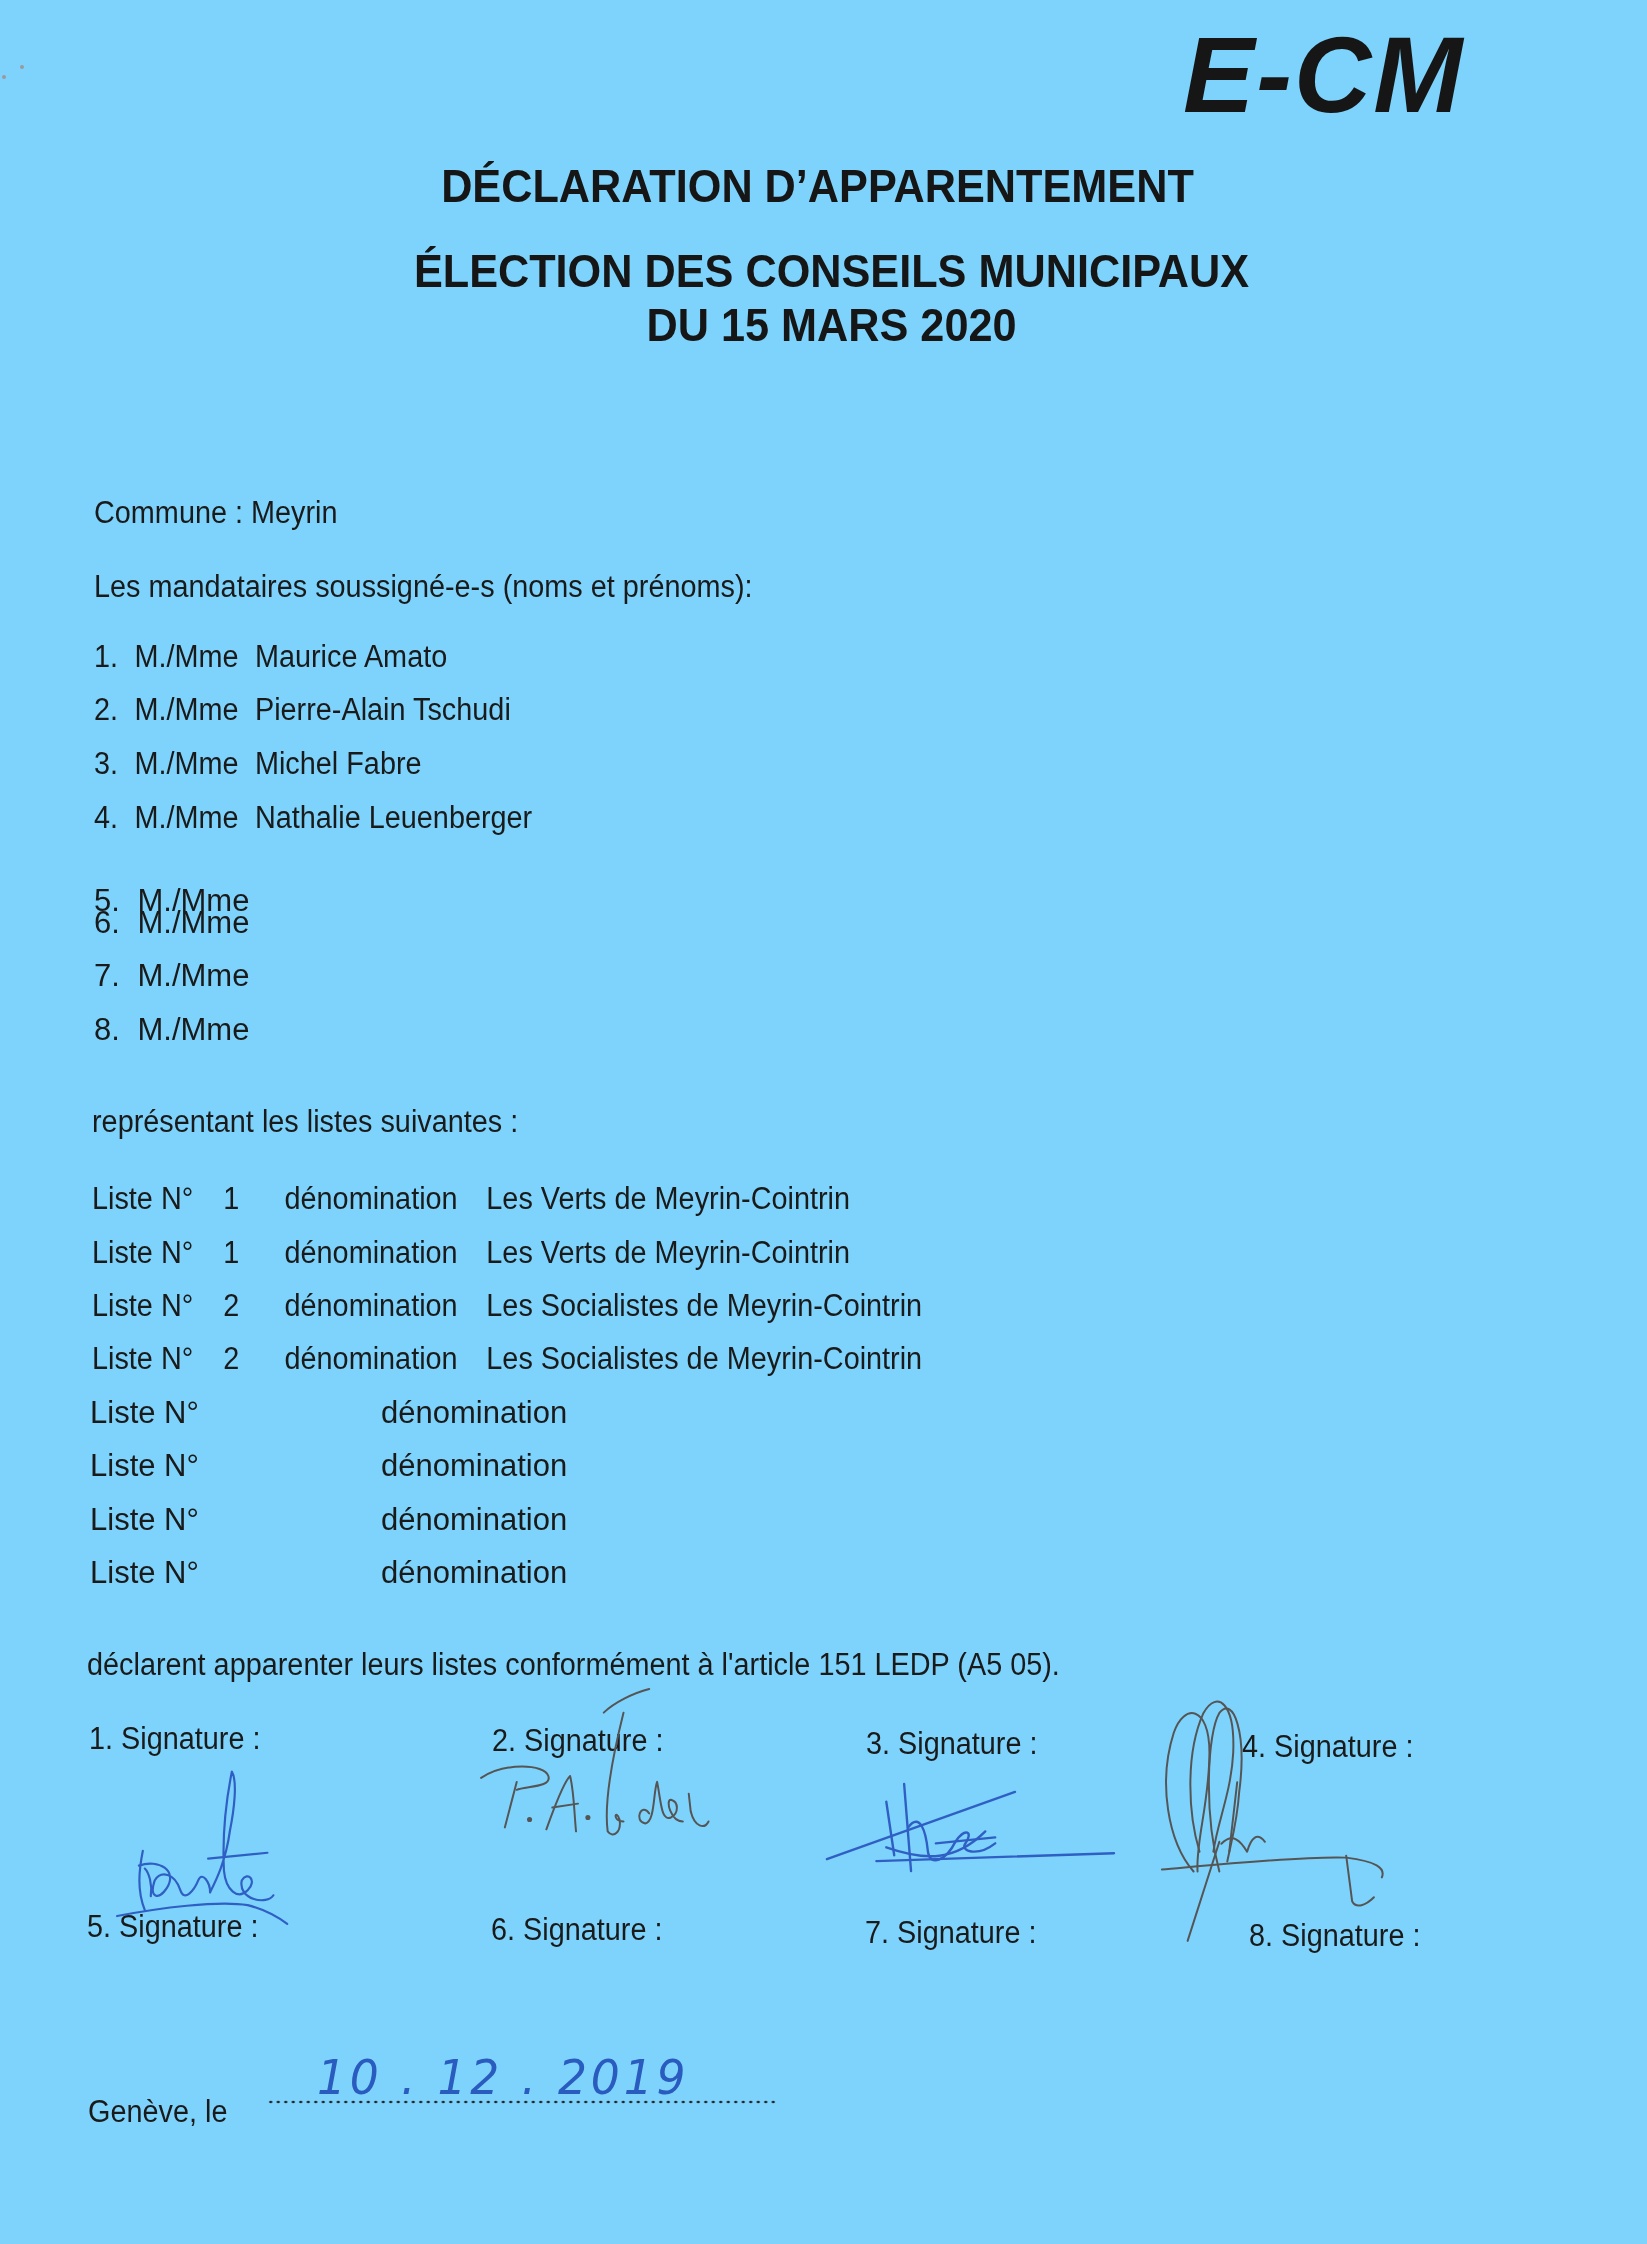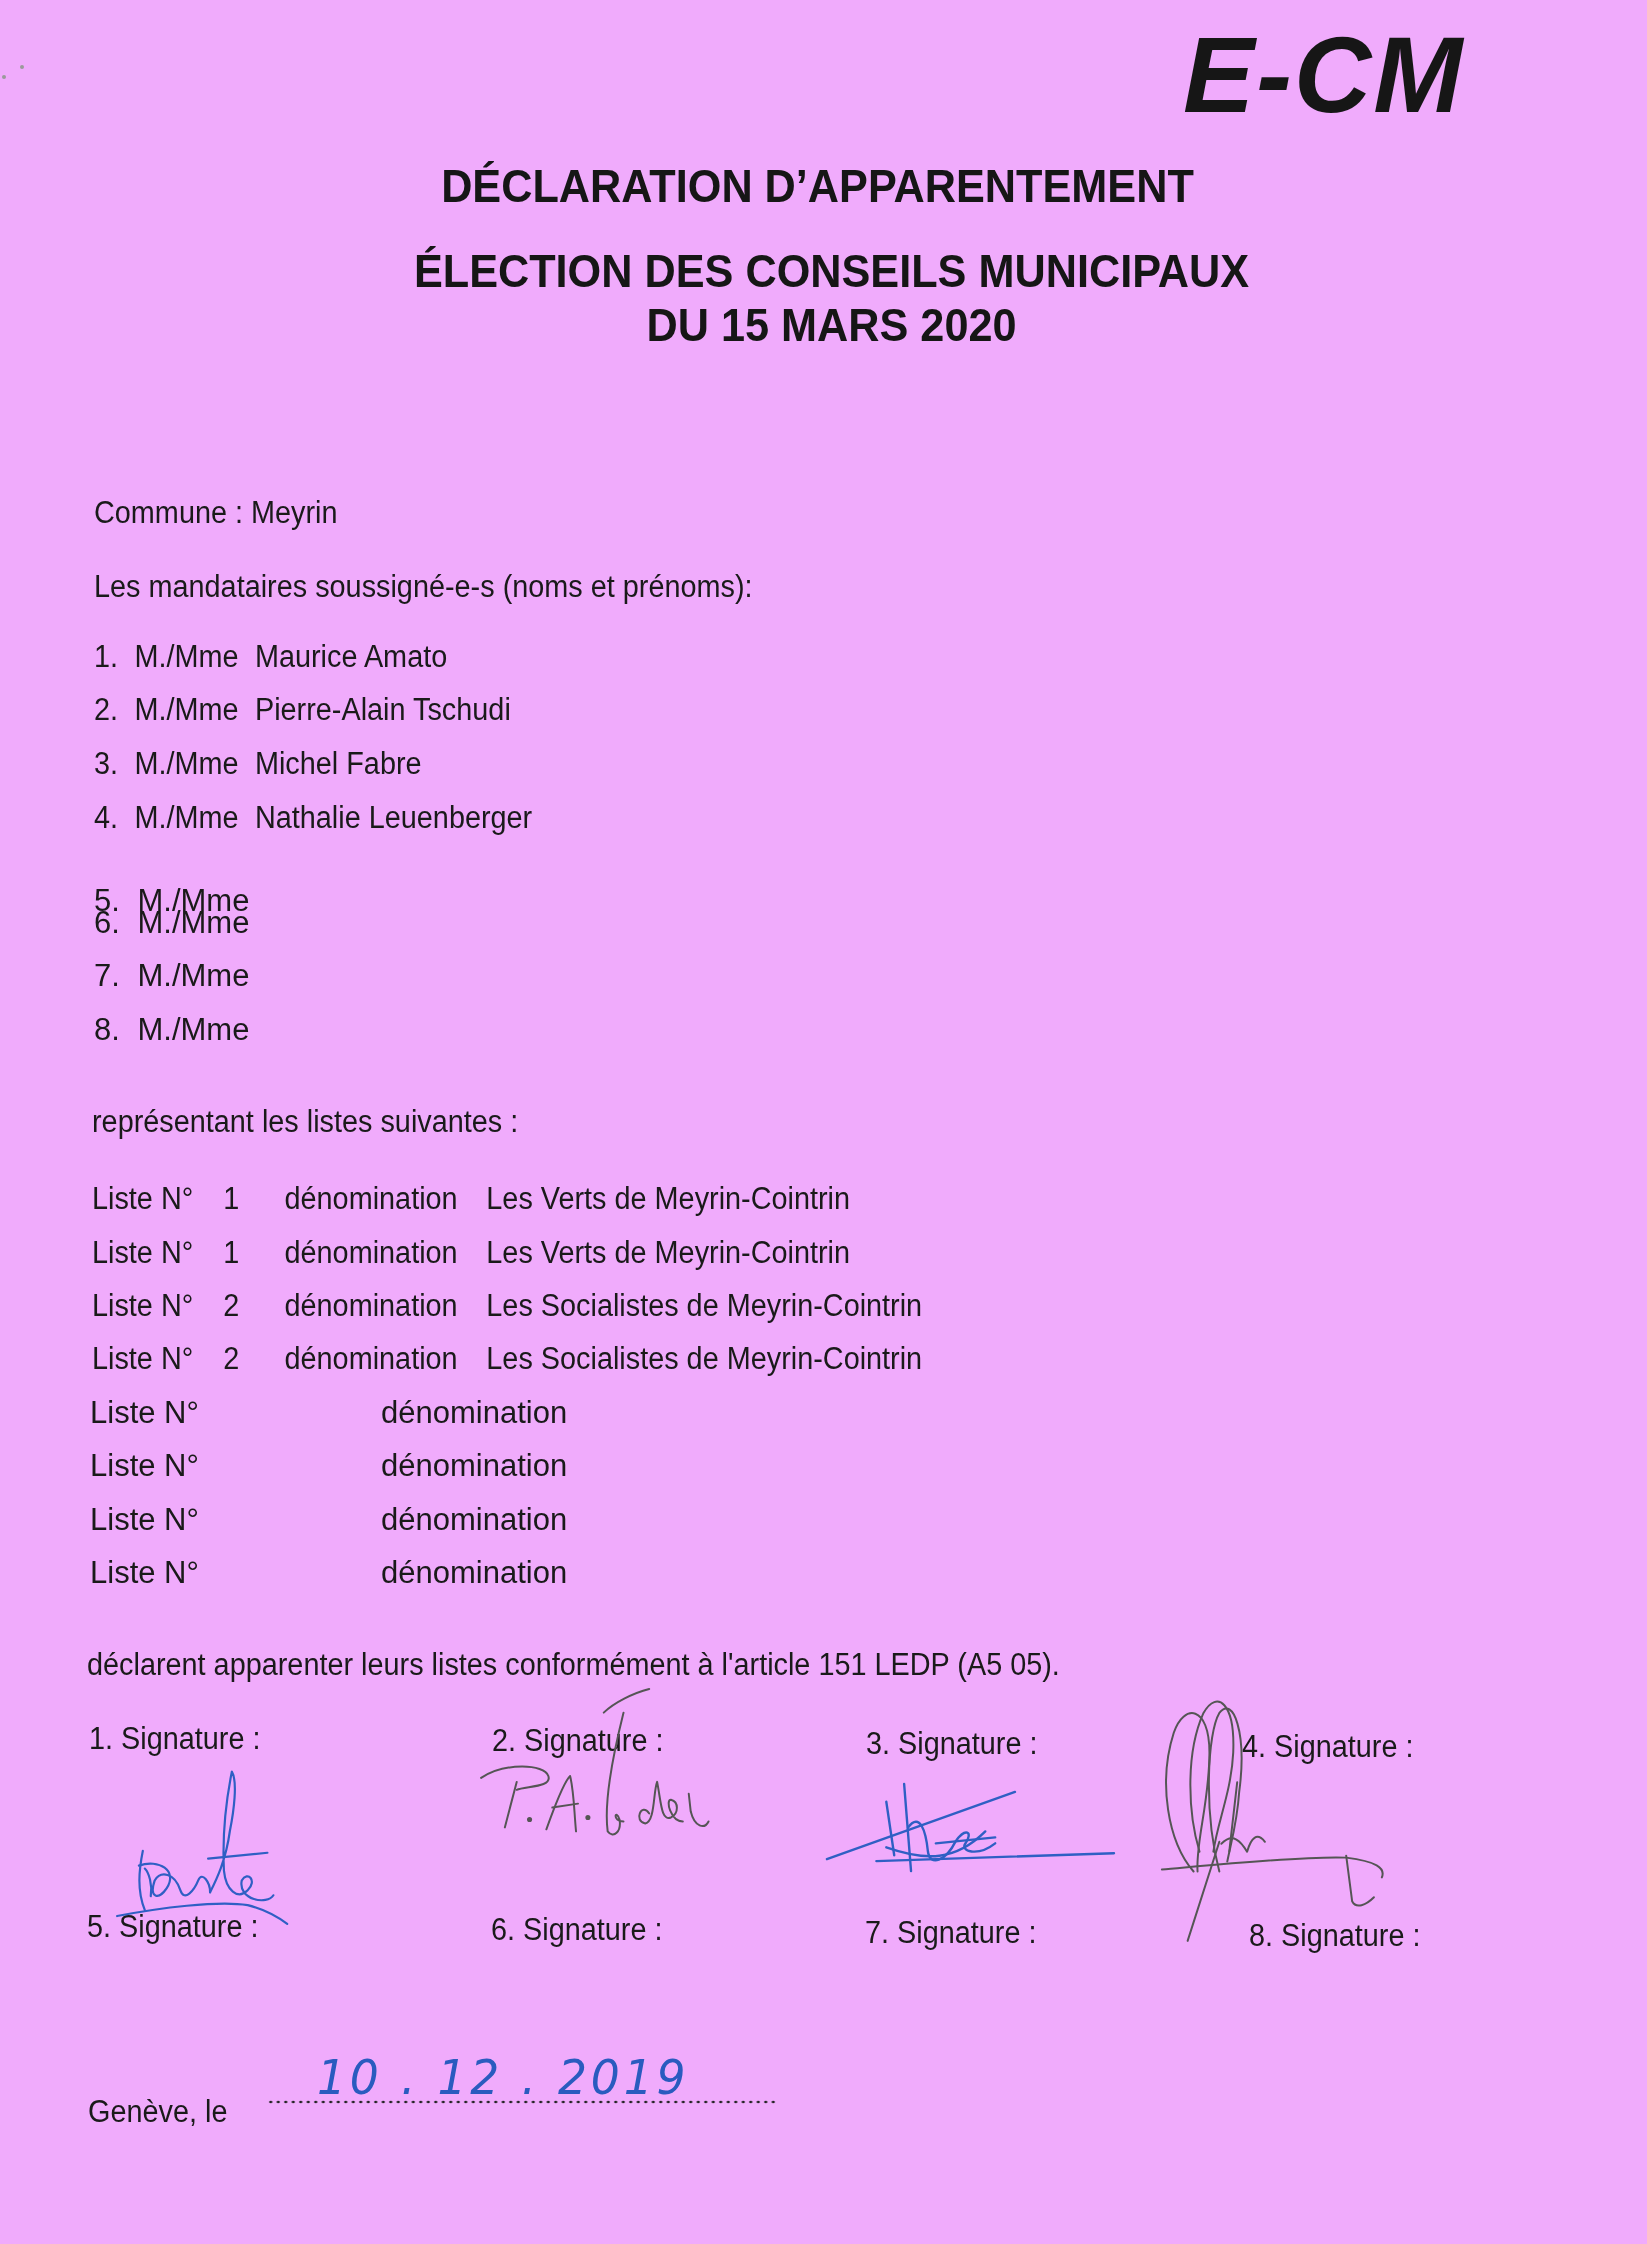--- a/index.html
+++ b/index.html
@@ -11,21 +11,21 @@
       width: 1647px;
       height: 2244px;
       position: relative;
       overflow: hidden;
       font-family: "Liberation Sans", sans-serif;
       color: #1a1a1a;
     }
     .page {
       position: absolute;
       inset: 0;
-      background: #f0abfc;
+      background: #7dd3fc;
     }
     .form-code {
       position: absolute;
       top: 22px;
       left: 1183px;
       font-size: 107px;
       font-weight: bold;
       font-style: italic;
       letter-spacing: 2px;
       color: #161616;

